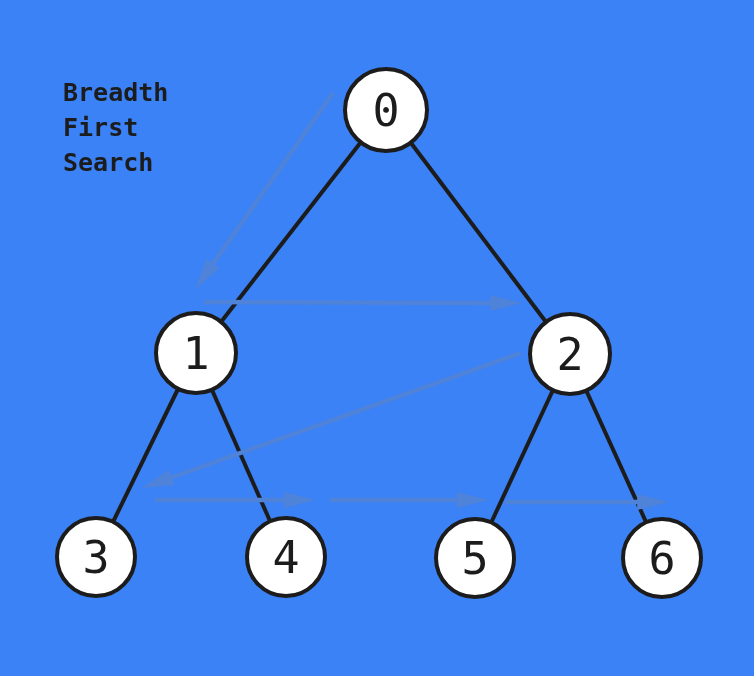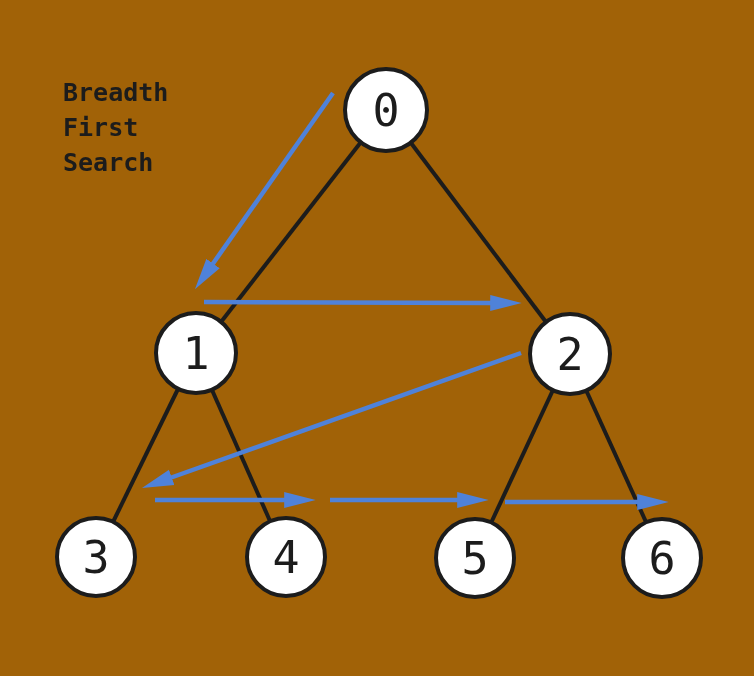--- a/index.html
+++ b/index.html
@@ -4,21 +4,21 @@
 <style>
   html, body {
     margin: 0;
     padding: 0;
     background: #ffffff;
   }
   .canvas {
     position: relative;
     width: 754px;
     height: 676px;
-    background: #a16207;
+    background: #3b82f6;
     overflow: hidden;
     font-family: "DejaVu Sans Mono", monospace;
   }
   svg { display: block; }
   .title-line {
     font-family: "DejaVu Sans Mono", monospace;
     font-size: 25px;
     font-weight: bold;
     fill: #1c1c1c;
   }

